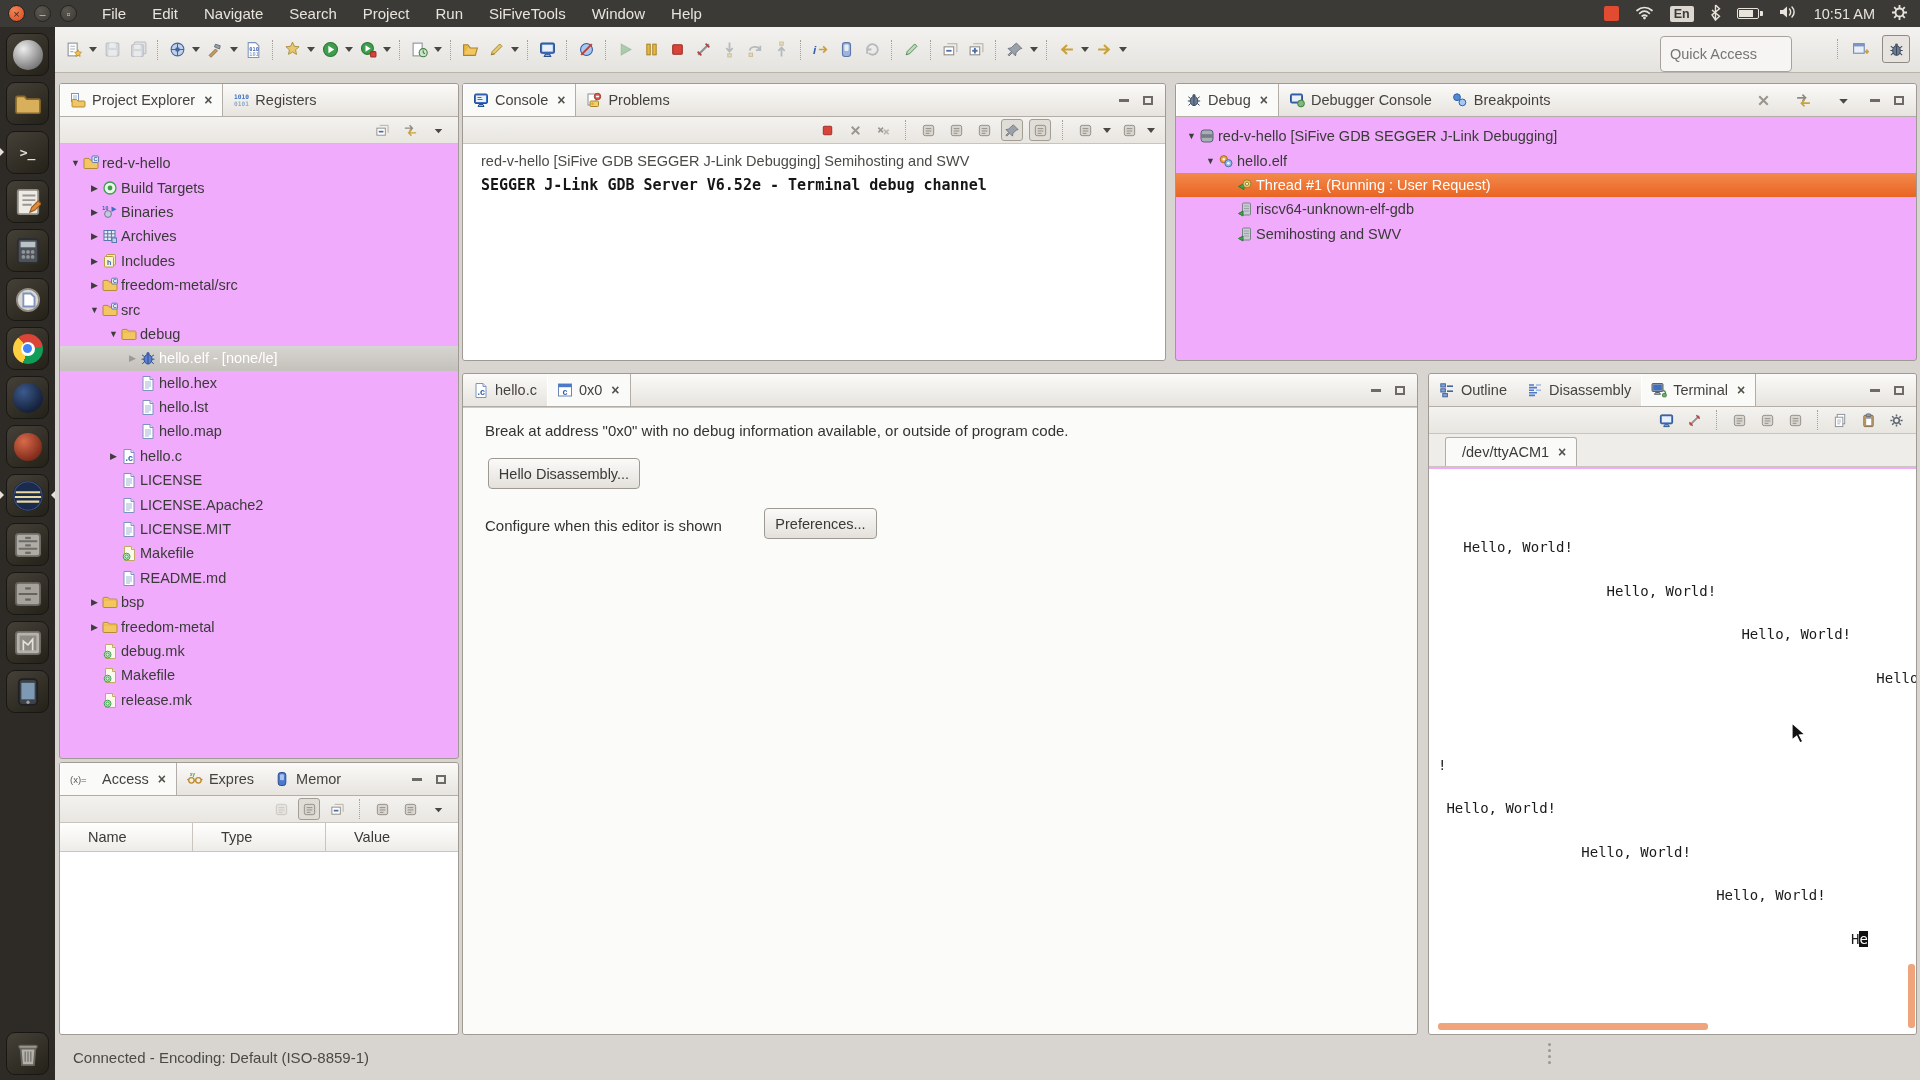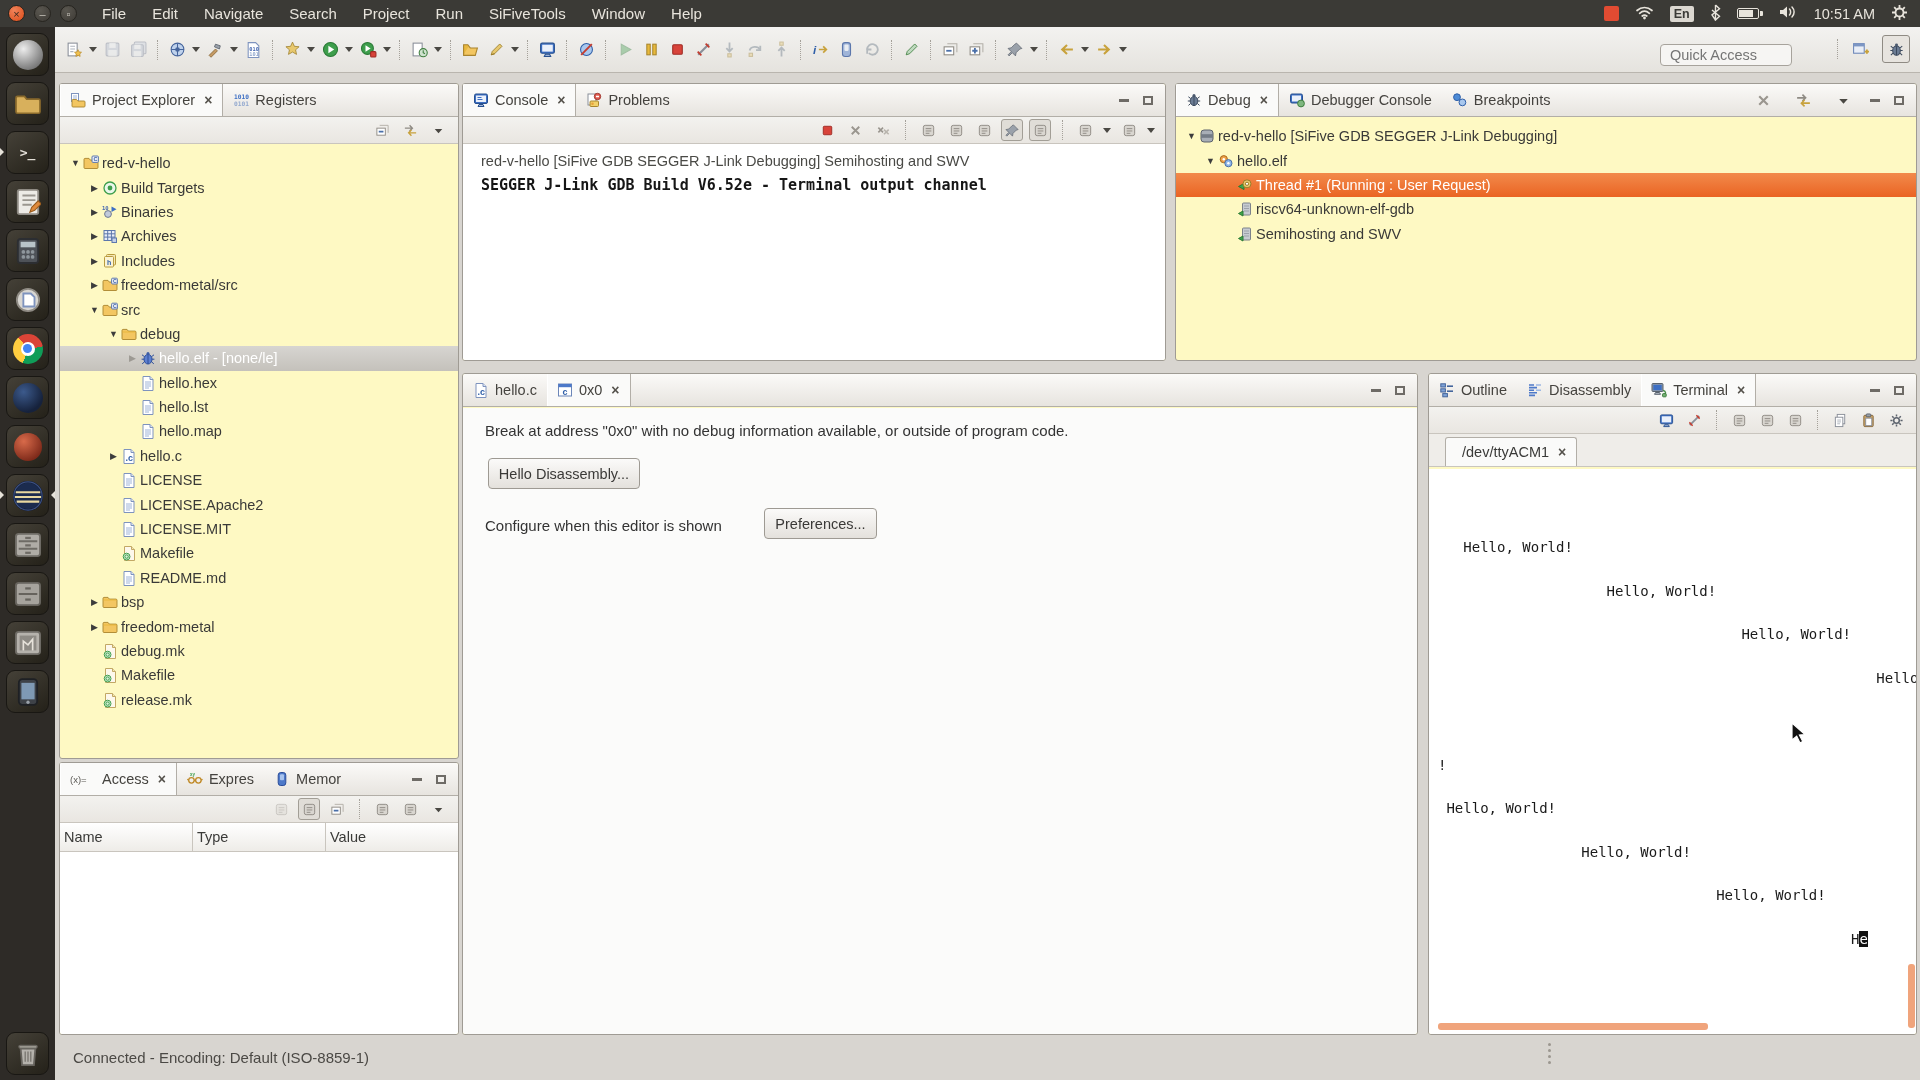--- a/index.html
+++ b/index.html
@@ -44,28 +44,28 @@
   #maintoolbar{position:absolute;left:0;top:0;width:1865px;height:46px;
     background:linear-gradient(#F3F2F0,#E5E3DE);border-bottom:1px solid #B9B5AE;
     display:flex;align-items:center;padding:0 6px;}
   .tbtn{width:24px;height:24px;display:flex;align-items:center;justify-content:center;border-radius:3px;margin:0 1px;}
   .tbtn svg{width:17px;height:17px;}
   .tbtn.dis{opacity:.38;}
   .tbtn.prs{background:#E0DDD7;border:1px solid #A29E96;}
   .dd{width:12px;height:24px;display:flex;align-items:center;justify-content:center;}
   .dd i{width:0;height:0;border-left:4px solid transparent;border-right:4px solid transparent;border-top:5px solid #4A4843;}
   .msep{width:1px;height:20px;border-left:1px dotted #A5A19A;margin:0 6px;}
-  .qa{position:absolute;right:128px;top:17px;width:132px;height:22px;border:1px solid #A7A39C;border-radius:4px;
+  .qa{position:absolute;right:128px;top:9px;width:132px;height:36px;border:1px solid #A7A39C;border-radius:4px;
     background:#F6F5F3;color:#8C8880;font-size:14.5px;padding:0 9px;font-family:"Liberation Sans",sans-serif;}
   #persp{position:absolute;right:10px;top:8px;display:flex;align-items:center;gap:8px;}
   #persp .pbtn{width:28px;height:28px;display:flex;align-items:center;justify-content:center;border-radius:3px;}
   #persp .pbtn.prs{border:1px solid #8F8B84;background:#E7E4DF;}
 
   
-  .panel{position:absolute;background:#fef9c3;border:1px solid #9F9B94;border-radius:3px;overflow:hidden;}
+  .panel{position:absolute;background:#f0abfc;border:1px solid #9F9B94;border-radius:3px;overflow:hidden;}
   .tabrow{height:33px;background:linear-gradient(#FBFAF8,#E7E4DF);border-bottom:1px solid #B2AEA7;
     display:flex;align-items:stretch;}
   .tab{display:flex;align-items:center;gap:6px;padding:0 10px;font-size:14.5px;color:#45433F;white-space:nowrap;}
   .tab .ticon svg{width:16px;height:16px;display:block;}
   .tab .ticon.wide svg{width:26px;}
   .tab.active{background:#FAFAF9;border-right:1px solid #B2AEA7;box-shadow:1px 0 0 #fff inset;}
   .tclose{font-weight:bold;color:#55524C;font-size:14px;margin-left:3px;}
   .winbtns{margin-left:auto;display:flex;align-items:center;gap:14px;padding-right:12px;}
   .bmin{width:10px;height:3px;background:#6E6B66;display:inline-block;}
   .bmax{width:10px;height:9px;border:2px solid #6E6B66;display:inline-block;}
@@ -91,21 +91,21 @@
   
   #editorbody{position:absolute;left:0;right:0;top:34px;bottom:0;background:#FBFBFA;}
   .edmsg{position:absolute;left:22px;top:14px;font-size:15px;color:#333;}
   .btn{position:absolute;background:linear-gradient(#FBFAF9,#E4E1DC);border:1px solid #9E9A93;border-radius:4px;
     font-size:14.5px;color:#3A3937;display:flex;align-items:center;justify-content:center;font-family:"Liberation Sans",sans-serif;}
   .edconf{position:absolute;left:22px;top:109px;font-size:15px;color:#333;}
 
   
   .colhead{height:29px;display:flex;background:linear-gradient(#FFFFFF,#EEECE8);border-bottom:1px solid #C9C5BE;
     font-size:14.5px;color:#3A3A38;align-items:center;}
-  .colhead .col{padding-left:4px;height:100%;display:flex;align-items:center;border-right:1px solid #C9C5BE;}
+  .colhead .col{padding-left:28px;height:100%;display:flex;align-items:center;border-right:1px solid #C9C5BE;}
 
   
   .innertabs{height:33px;background:#EFEDE9;border-bottom:1px solid #C9C5BE;display:flex;align-items:stretch;padding-left:16px;}
   .innertab{display:flex;align-items:center;gap:6px;padding:0 10px;font-size:14.5px;color:#3A3A38;background:#FAFAF9;
     border:1px solid #B2AEA7;border-bottom:none;border-radius:3px 3px 0 0;margin-top:3px;}
   #termbody{position:absolute;left:0;right:0;top:95px;bottom:0;background:#FFFFFF;overflow:hidden;}
   #termlines{position:absolute;left:9px;top:57px;right:0;font-family:"DejaVu Sans Mono",monospace;
     font-size:14px;color:#1A1A1A;}
   .tline{height:43.5px;line-height:43.5px;white-space:pre;overflow:hidden;}
   .cur{background:#111;color:#FFF;}
@@ -1005,21 +1005,21 @@
             <rect x="2.5" y="2.5" width="11" height="11" rx="2" fill="#D9D6D0" stroke="#8F8B84"></rect>
             <path d="M5 6h6M5 8.5h6M5 11h4" stroke="#8F8B84" fill="none"></path>
           </svg>
         </span>
         <span class="dd">
           <i></i>
         </span>
       </div>
     <div style="background:#fff;height:100%;">
       <div class="conlabel">red-v-hello [SiFive GDB SEGGER J-Link Debugging] Semihosting and SWV</div>
-      <div class="conout">SEGGER J-Link GDB Build V6.52e - Terminal output channel</div>
+      <div class="conout">SEGGER J-Link GDB Server V6.52e - Terminal debug channel</div>
     </div>
   </div>
 
   <div class="panel" id="debug" style="left:1120px;top:56px;width:742px;height:278px;">
     <div class="tabrow">
       <div class="tab active">
         <span class="ticon">
             <svg viewBox="0 0 16 16">
               <ellipse cx="8" cy="9" rx="3.8" ry="4.6" fill="#6B7C94" stroke="#3C4A5E"></ellipse>
               <path d="M8 4.4v9.2M4.5 6.4 2.4 4.8M4.3 9H1.8M4.6 11.5l-2.1 1.9M11.5 6.4l2.1-1.6M11.7 9h2.5M11.4 11.5l2.1 1.9" stroke="#3C4A5E" fill="none"></path>

